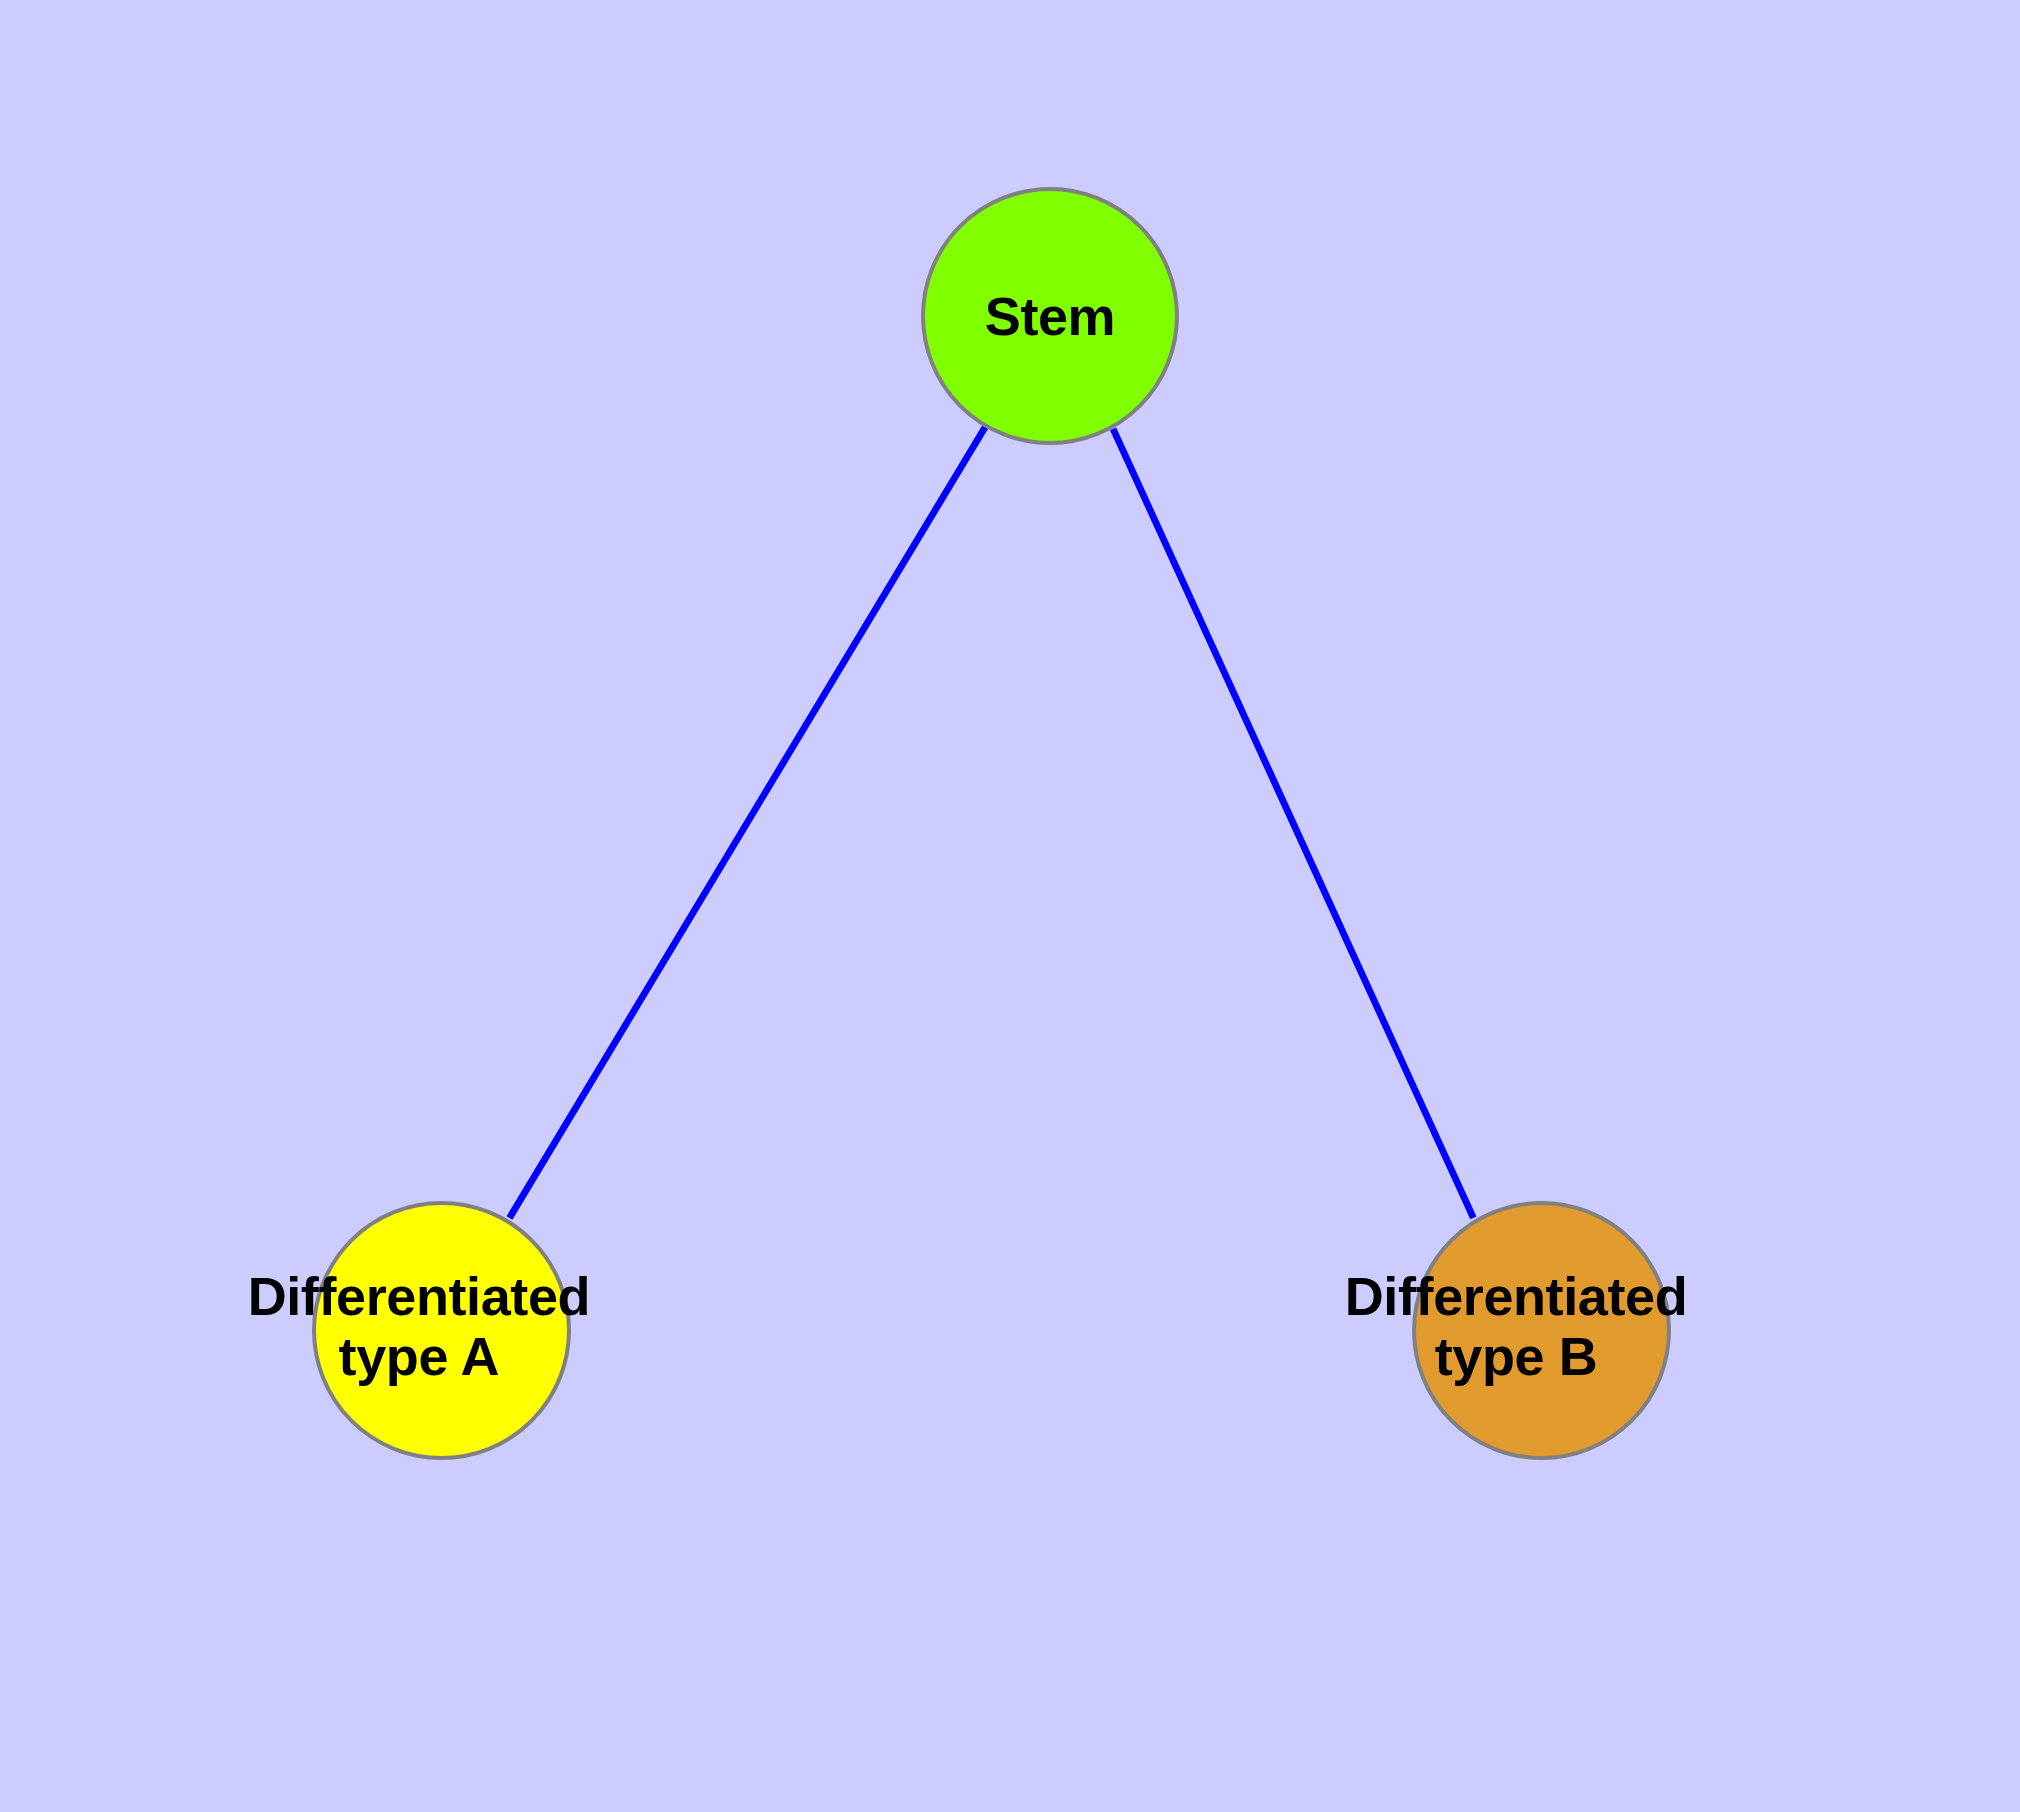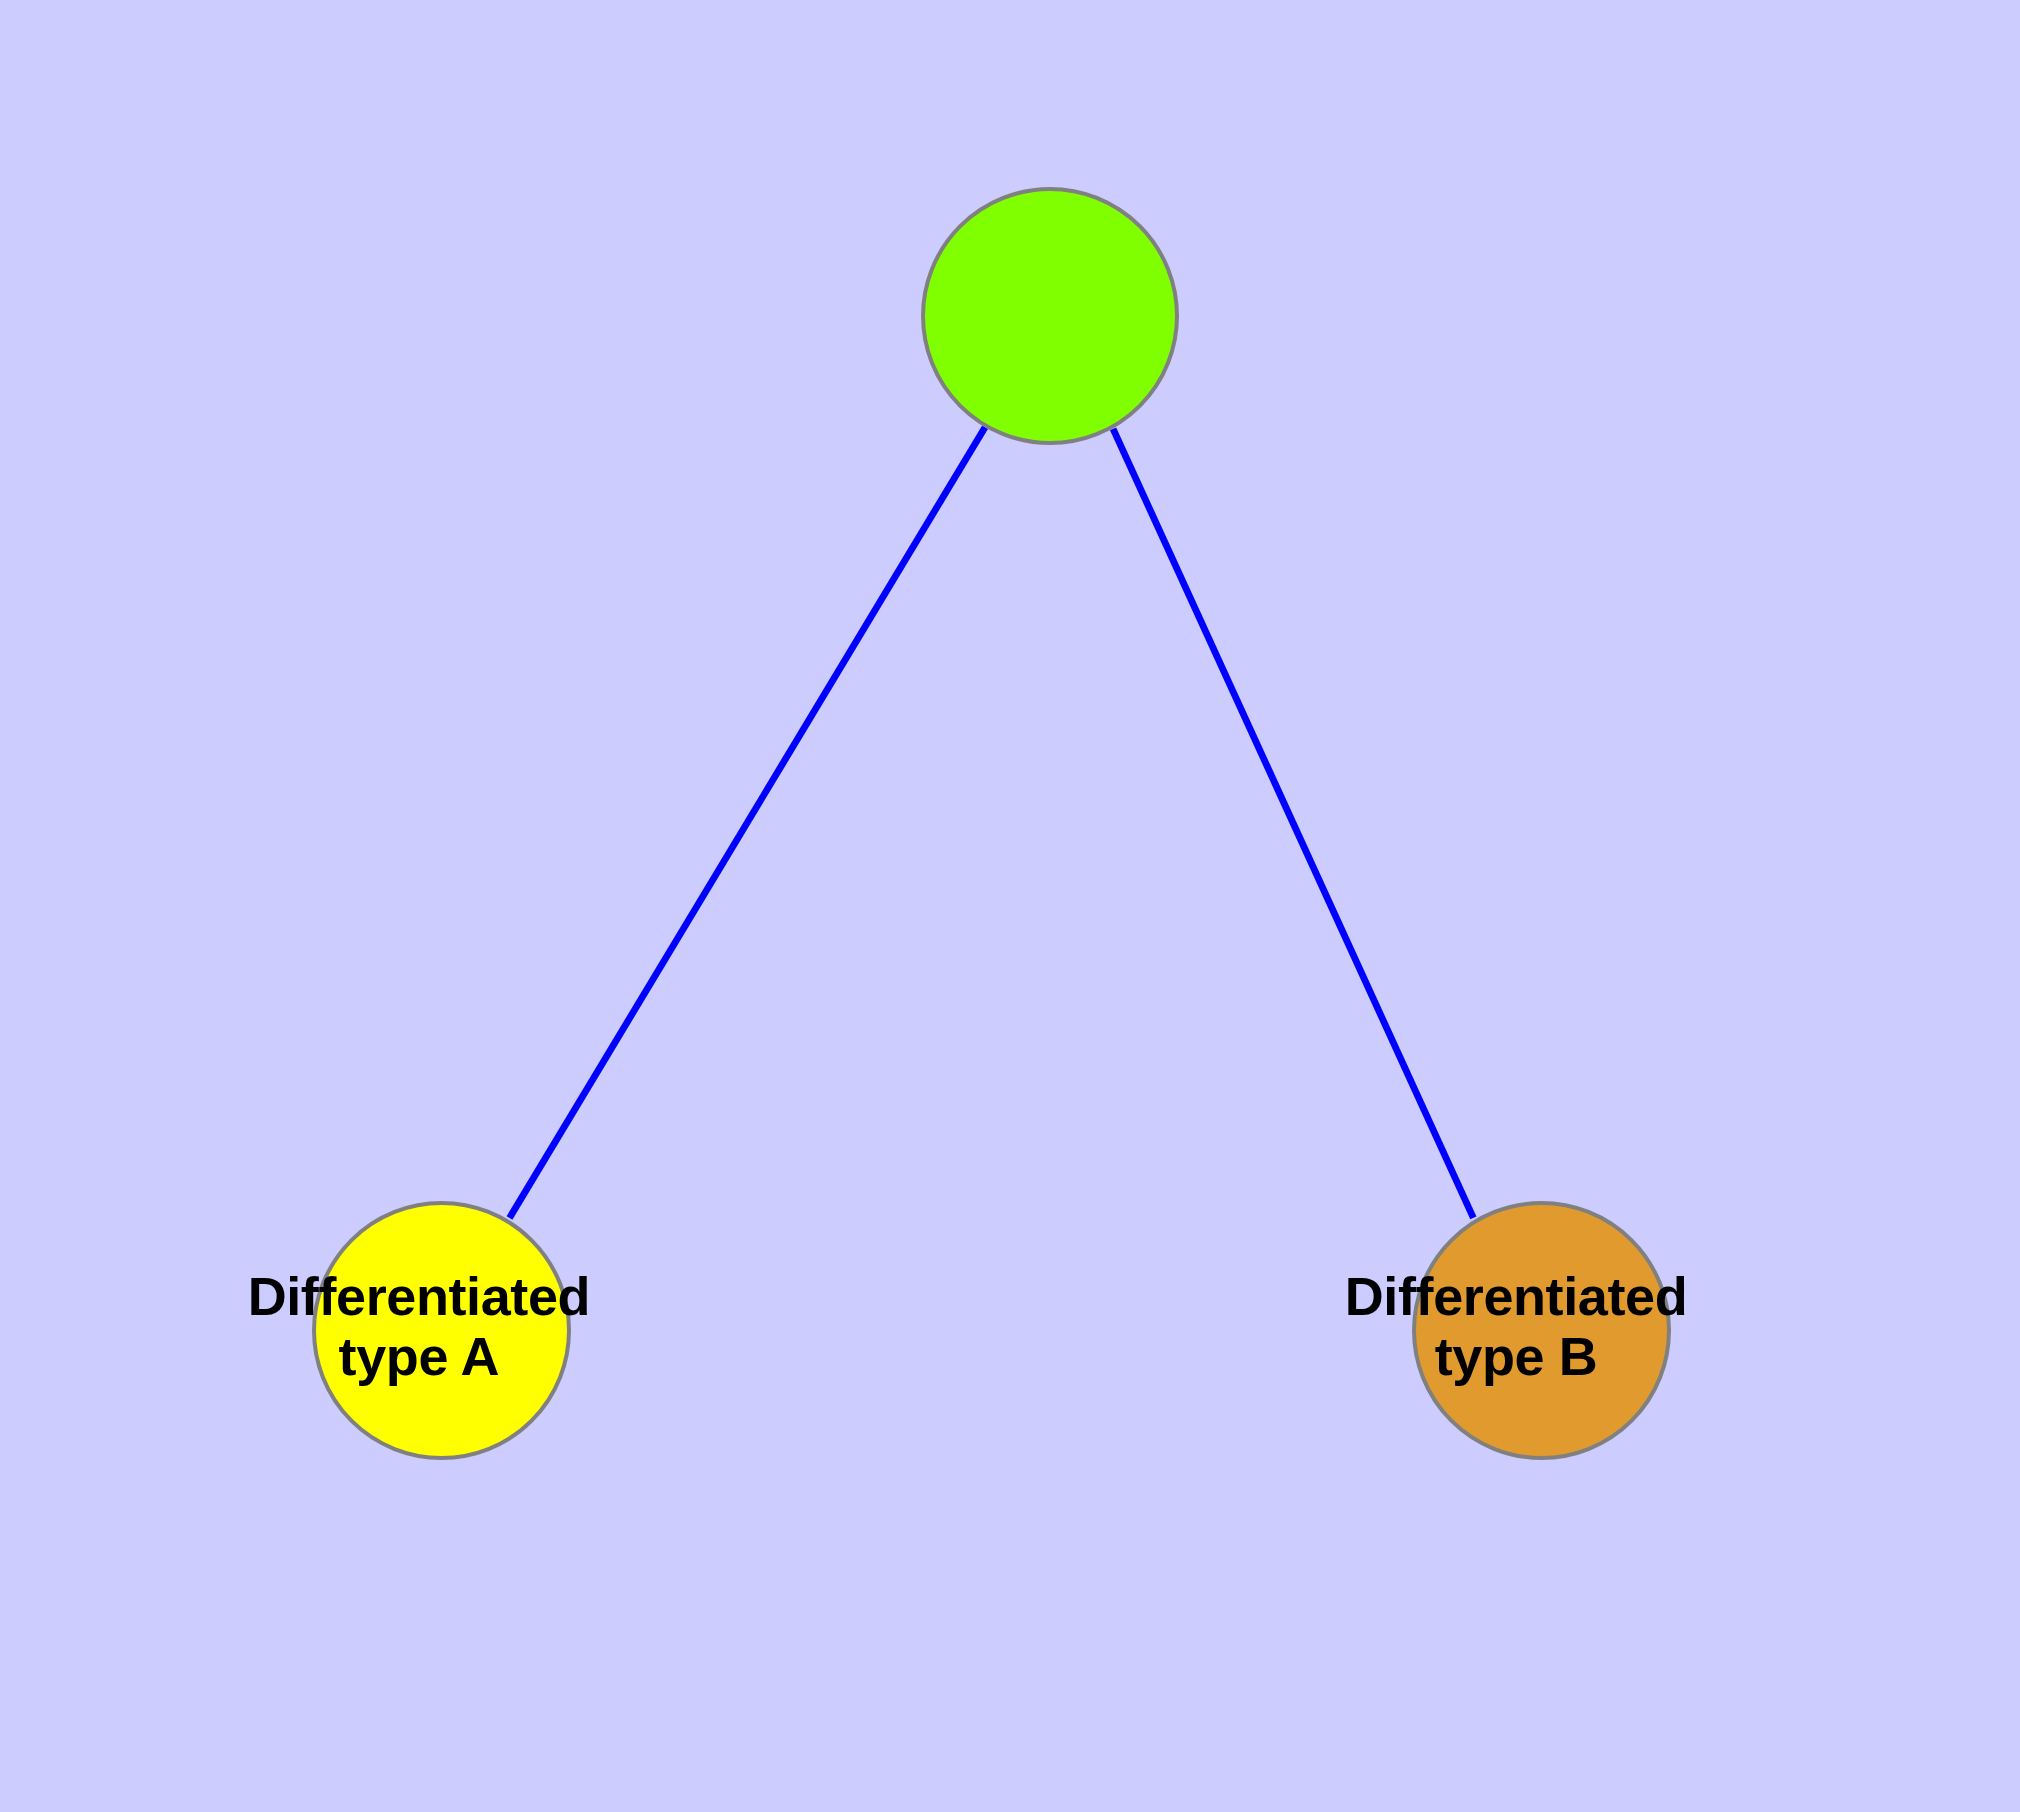--- a/index.html
+++ b/index.html
@@ -54,19 +54,20 @@
 
   <svg id="graph-svg" viewBox="0 0 2384 2138" preserveAspectRatio="none">
     <line class="edge-line" id="edge-0" x1="1162" y1="504" x2="601" y2="1437" stroke="#0000ff" stroke-width="8" stroke-linecap="butt"></line>
     <line class="edge-line" id="edge-1" x1="1313" y1="506" x2="1738" y2="1437" stroke="#0000ff" stroke-width="8" stroke-linecap="butt"></line>
   </svg>
 
   <div class="node-circle" id="node-0" style="left: 921px; top: 187px; width: 258px; height: 258px; background: rgb(127, 255, 0); border: 4.2px solid rgb(128, 128, 128);"></div>
   <div class="node-circle" id="node-1" style="left: 312px; top: 1201px; width: 259px; height: 259px; background: rgb(255, 255, 0); border: 4.2px solid rgb(128, 128, 128);"></div>
   <div class="node-circle" id="node-2" style="left: 1412px; top: 1201px; width: 259px; height: 259px; background: rgb(224, 154, 46); border: 4.2px solid rgb(128, 128, 128);"></div>
 
+  <div class="node-label" id="label-0" style="font-size: 54px; color: rgb(0, 0, 0); width: 848px; left: 626px; top: 316px; transform: translateY(-50%);">Stem</div>
   <div class="node-label" id="label-1" style="font-size: 54px; color: rgb(0, 0, 0); width: 848px; left: -5.1px; top: 1326px; transform: translateY(-50%);">Differentiated
 type A</div>
   <div class="node-label" id="label-2" style="font-size: 54px; color: rgb(0, 0, 0); width: 848px; left: 1092px; top: 1326px; transform: translateY(-50%);">Differentiated
 type B</div>
 
 </div>
 
 
 </body></html>

